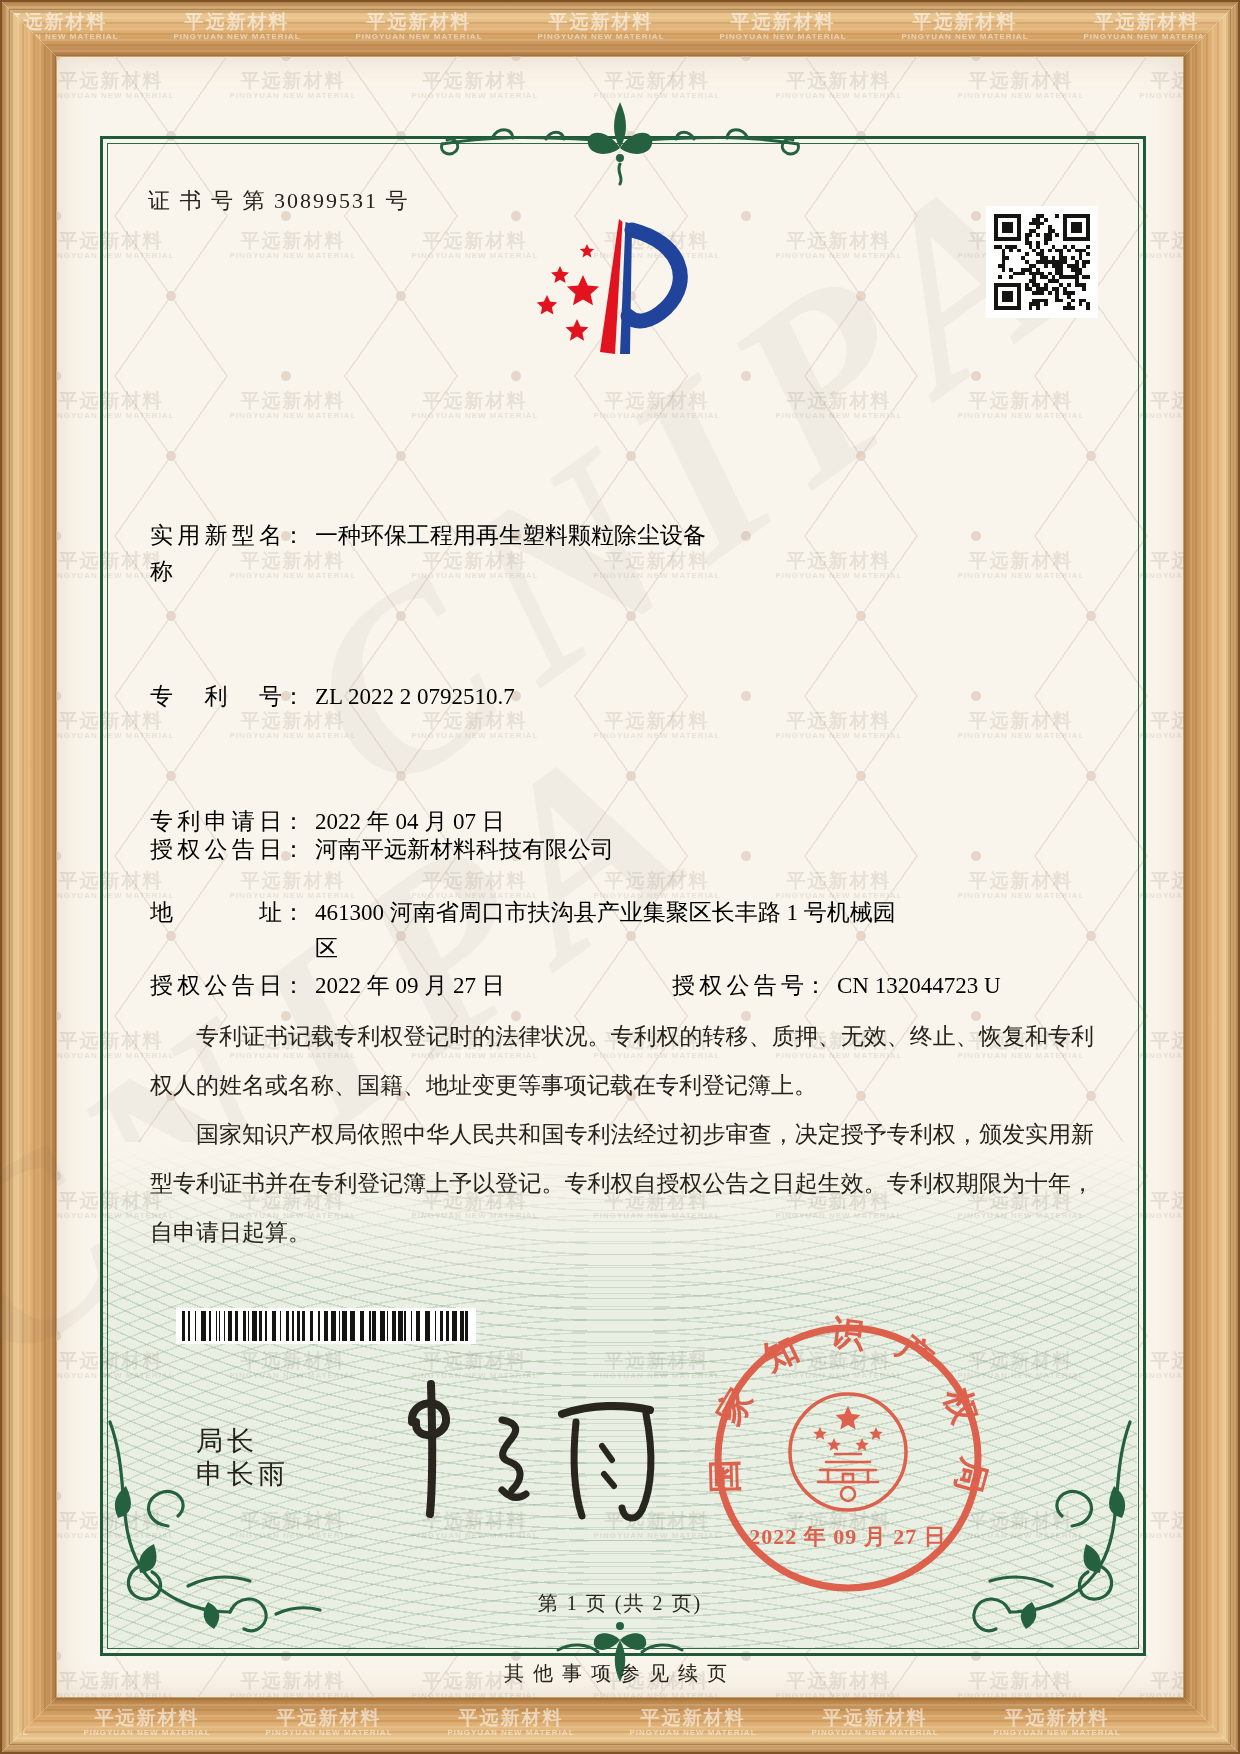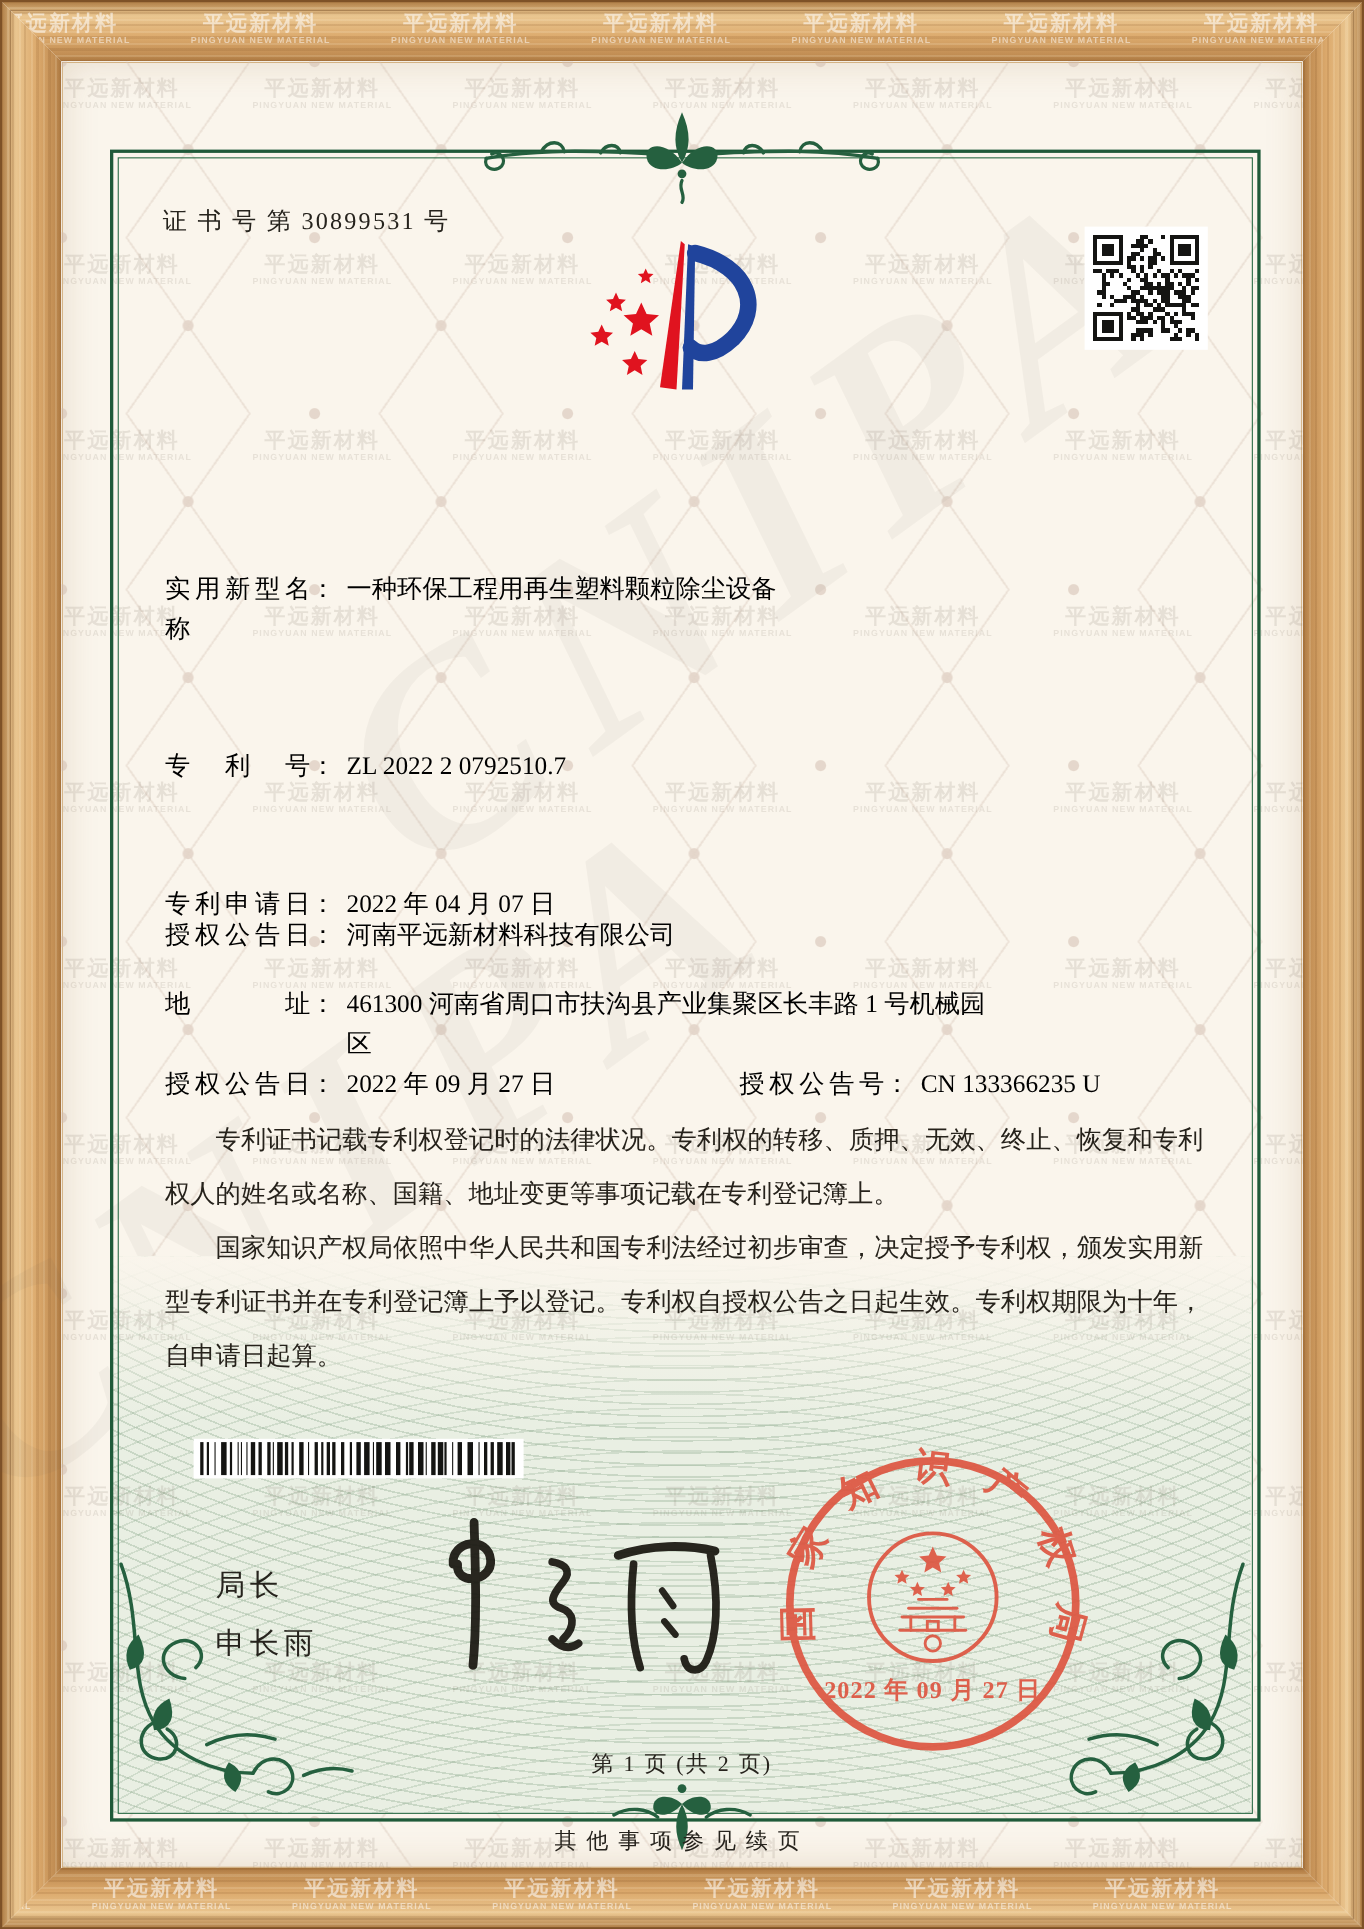--- a/index.html
+++ b/index.html
@@ -89,21 +89,21 @@
   .paras p{margin:0;font-size:23px;line-height:49px;text-indent:2em;color:#26221b;text-align:justify;}
 
   .barcode{position:absolute;left:176px;top:1308px;width:300px;height:36px;background:#fff;
       padding:0;z-index:11;}
   .bars{position:absolute;left:6px;right:6px;top:3px;bottom:3px;}
   .bars span{position:absolute;top:0;bottom:0;background:#141412;}
 
   .director-title{position:absolute;left:196px;top:1423px;font-size:27px;letter-spacing:4px;
       font-family:"Liberation Sans","DejaVu Sans",sans-serif;color:#26231d;z-index:11;}
   .director-name{position:absolute;left:196px;top:1456px;font-size:27px;letter-spacing:4px;
-      font-family:"Liberation Sans","DejaVu Sans",sans-serif;color:#26231d;z-index:11;margin-top:20px;}
+      font-family:"Liberation Sans","DejaVu Sans",sans-serif;color:#26231d;z-index:11;}
   .signature{position:absolute;left:352px;top:1362px;z-index:12;mix-blend-mode:multiply;}
 
   .seal{position:absolute;left:700px;top:1310px;width:296px;height:296px;z-index:13;
       mix-blend-mode:multiply;opacity:.92;}
   #seal-text{letter-spacing:30px;font-size:34px;font-weight:bold;fill:#dd5440;
       font-family:"Liberation Sans","DejaVu Sans",sans-serif;}
   .seal-date{position:absolute;left:0;right:0;top:212px;text-align:center;font-size:22px;
       font-weight:bold;color:#dd5440;letter-spacing:1px;
       font-family:"Liberation Serif",serif;}
 
@@ -802,21 +802,21 @@
       <span class="f-label">授权公告日</span><span class="f-colon">：</span><span class="f-value">河南平远新材料科技有限公司</span>
     </div>
 
     <div class="f-row r-address">
       <span class="f-label">地址</span><span class="f-colon">：</span><span class="f-value addr-value"><span>461300 河南省周口市扶沟县产业集聚区长丰路 1 号机械园</span><br><span>区</span></span>
     </div>
 
     <div class="f-row r-grant" style="position:absolute;">
       <span class="f-label">授权公告日</span><span class="f-colon">：</span><span class="f-value">2022 年 09 月 27 日</span>
       <span class="grant-cell2">
-        <span class="f-label">授权公告号</span><span class="f-colon">：</span><span class="f-value">CN 133366235 U</span>
+        <span class="f-label">授权公告号</span><span class="f-colon">：</span><span class="f-value">CN 132044723 U</span>
       </span>
     </div>
 
     <div class="paras">
       <p>专利证书记载专利权登记时的法律状况。专利权的转移、质押、无效、终止、恢复和专利权人的姓名或名称、国籍、地址变更等事项记载在专利登记簿上。</p>
       <p>国家知识产权局依照中华人民共和国专利法经过初步审查，决定授予专利权，颁发实用新型专利证书并在专利登记簿上予以登记。专利权自授权公告之日起生效。专利权期限为十年，自申请日起算。</p>
     </div>
 
     <div class="barcode">
       <div class="bars" id="barcode-bars">

